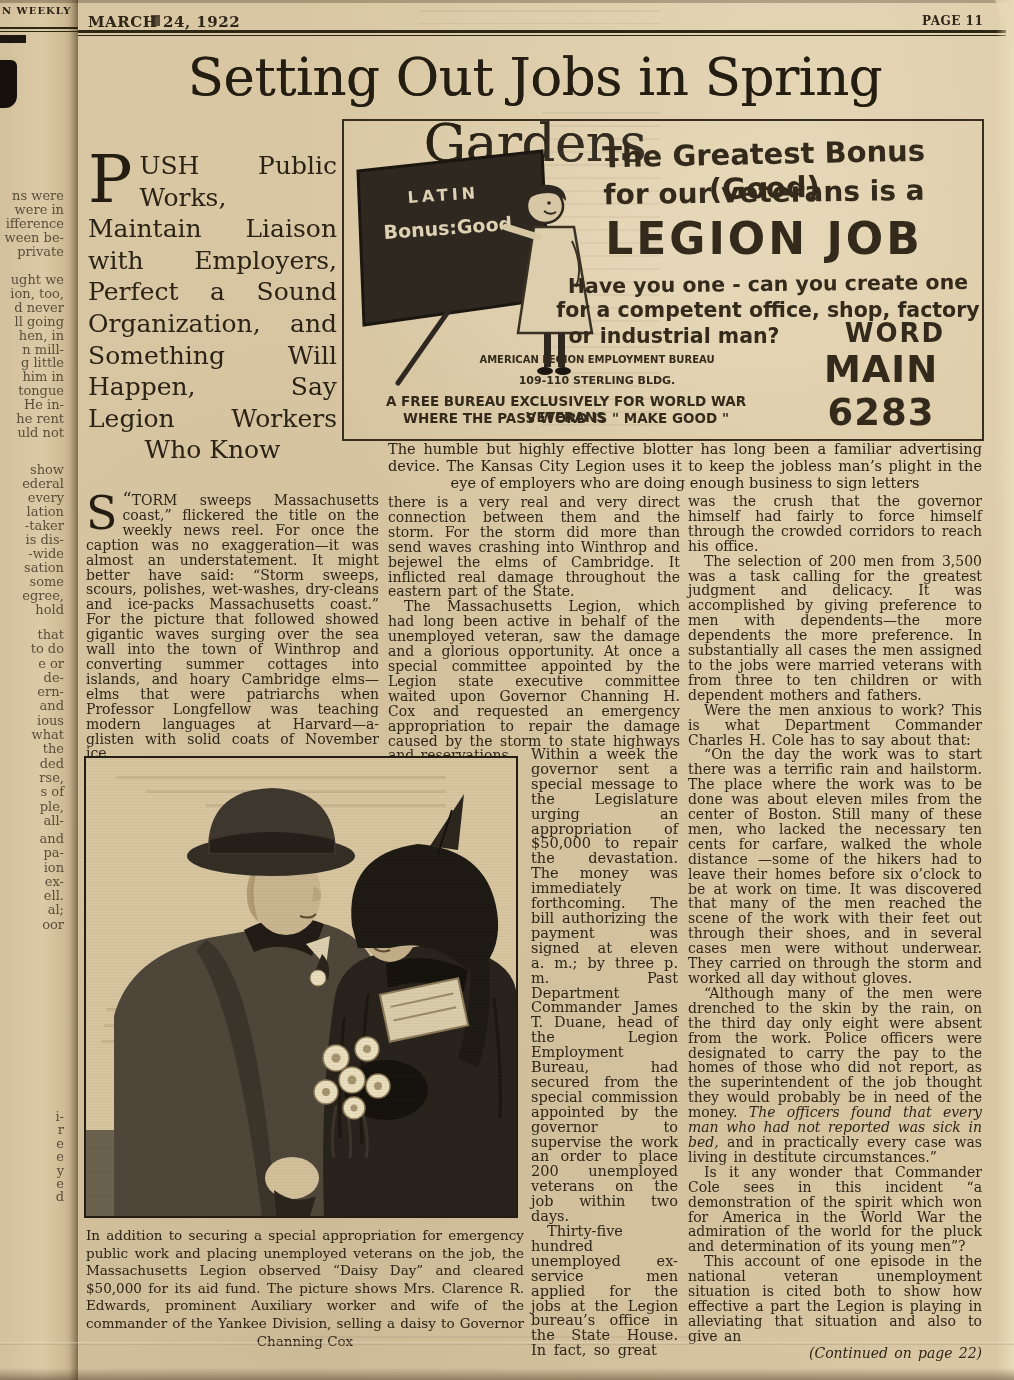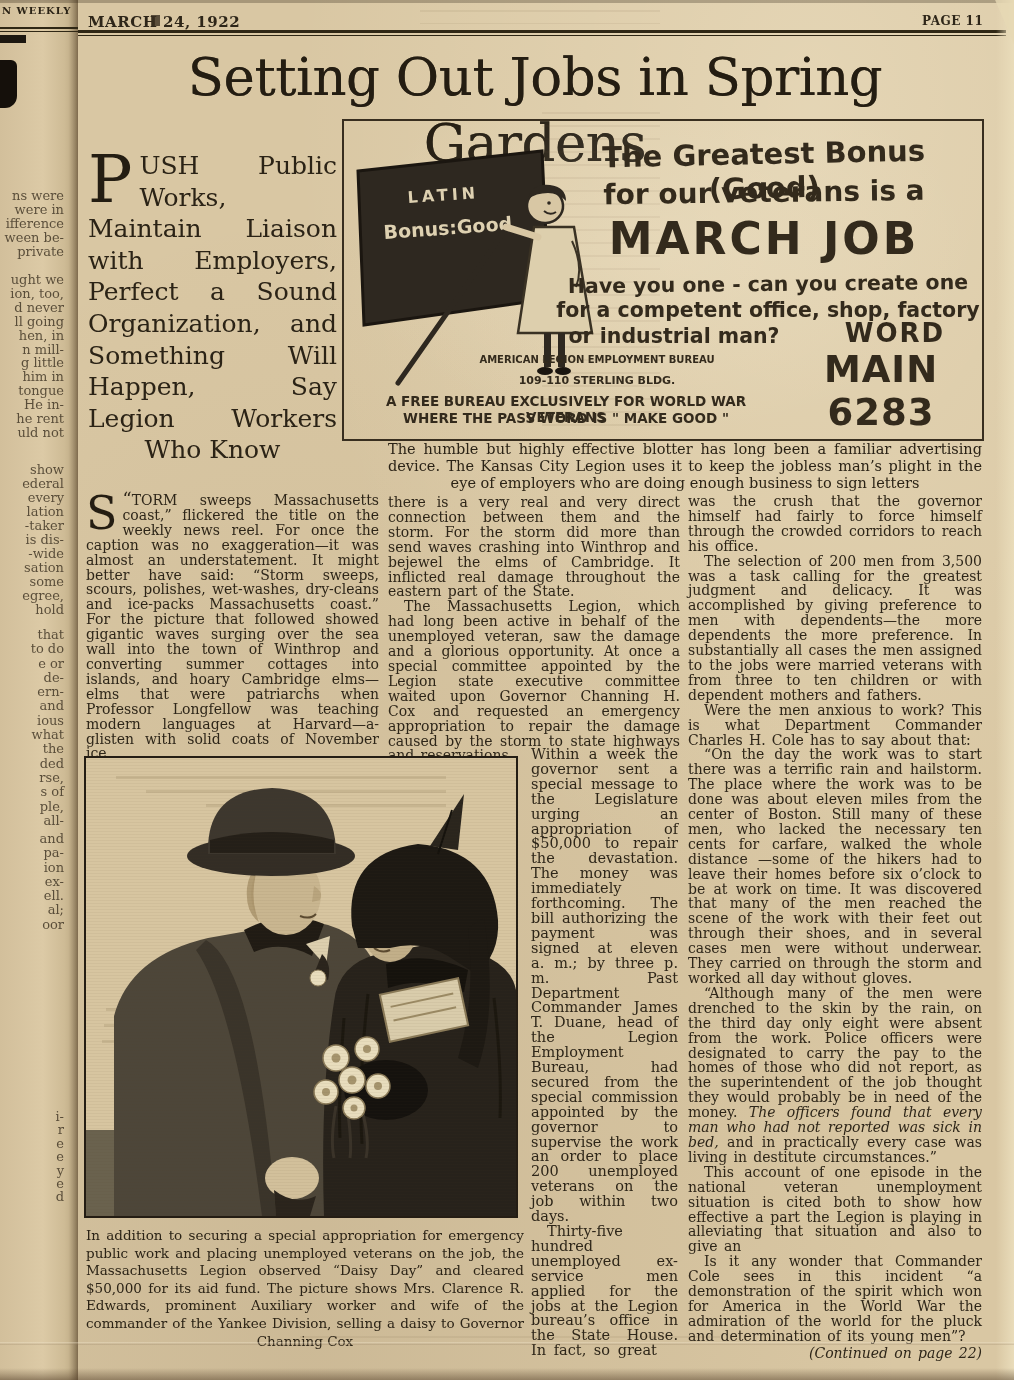--- a/index.html
+++ b/index.html
@@ -191,21 +191,21 @@
         <path d="M192,100 L160,90" stroke="#d8c7a4" stroke-width="7" stroke-linecap="round"></path>
         <path d="M226,104 Q238,130 230,150" stroke="#3a3224" stroke-width="2" fill="none"></path>
         <rect x="198" y="196" width="7" height="34" fill="#2e2820"></rect>
         <rect x="212" y="196" width="7" height="34" fill="#2e2820"></rect>
         <ellipse cx="199" cy="234" rx="8" ry="4" fill="#1b1610"></ellipse>
         <ellipse cx="217" cy="234" rx="8" ry="4" fill="#1b1610"></ellipse>
       </g>
     </svg>
     <div class="ad-h1">The Greatest Bonus (Good)</div>
     <div class="ad-h2">for our veterans is a</div>
-    <div class="ad-h3">MARCH JOB</div>
+    <div class="ad-h3">LEGION JOB</div>
     <div class="ad-b1">Have you one - can you create one</div>
     <div class="ad-b2">for a competent office, shop, factory</div>
     <div class="ad-b3">or industrial man?</div>
     <div class="ad-call">WORD</div>
     <div class="ad-phone">MAIN 6283</div>
     <div class="ad-org">AMERICAN LEGION EMPLOYMENT BUREAU</div>
     <div class="ad-addr">109-110 STERLING BLDG.</div>
     <div class="ad-n1">A FREE BUREAU EXCLUSIVELY FOR WORLD WAR VETERANS</div>
     <div class="ad-n2">WHERE THE PASS WORD IS " MAKE GOOD "</div>
   </div>
@@ -221,22 +221,22 @@
     <p>there is a very real and very direct connection between them and the storm. For the storm did more than send waves crashing into Winthrop and bejewel the elms of Cambridge.  It inflicted real damage throughout the eastern part of the State.</p>
     <p class="ind">The Massachusetts Legion, which had long been active in behalf of the unemployed veteran, saw the damage and a glorious opportunity.  At once a special committee appointed by the Legion state executive committee waited upon Governor Channing H. Cox and requested an emergency appropriation to repair the damage caused by the storm to state highways and reservations.</p>
   </div>
 
   <div class="col col3">
     <p>was the crush that the governor himself had fairly to force himself through the crowded corridors to reach his office.</p>
     <p class="ind">The selection of 200 men from 3,500 was a task calling for the greatest judgment and delicacy.  It was accomplished by giving preference to men with dependents—the more dependents the more preference.  In substantially all cases the men assigned to the jobs were married veterans with from three to ten children or with dependent mothers and fathers.</p>
     <p class="ind">Were the men anxious to work? This is what Department Commander Charles H. Cole has to say about that:</p>
     <p class="ind">“On the day the work was to start there was a terrific rain and hailstorm. The place where the work was to be done was about eleven miles from the center of Boston.  Still many of these men, who lacked the necessary ten cents for carfare, walked the whole distance —some of the hikers had to leave their homes before six o’clock to be at work on time.  It was discovered that many of the men reached the scene of the work with their feet out through their shoes, and in several cases men were without underwear.  They carried on through the storm and worked all day without gloves.</p>
     <p class="ind"><span>“Although many of the men were drenched to the skin by the rain, on the third day only eight were absent from the work.  Police officers were designated to carry the pay to the homes of those who did not report, as the superintendent of the job thought they would probably be in need of the money. </span><i>The officers found that every man who had not reported was sick in bed,</i><span> and in practically every case was living in destitute circumstances.”</span></p>
+    <p class="ind">Is it any wonder that Commander Cole sees in this incident “a demonstration of the spirit which won for America in the World War the admiration of the world for the pluck and determination of its young men”?</p>
     <p class="ind">This account of one episode in the national veteran unemployment situation is cited both to show how effective a part the Legion is playing in alleviating that situation and also to give an</p>
-    <p class="ind">Is it any wonder that Commander Cole sees in this incident “a demonstration of the spirit which won for America in the World War the admiration of the world for the pluck and determination of its young men”?</p>
     <p class="continued">(Continued on page 22)</p>
   </div>
 
   <div class="photo">
     <svg width="430" height="458" viewBox="0 0 430 458">
       <rect x="0" y="0" width="430" height="458" fill="#d7c5a0"></rect>
       <g opacity=".14" fill="#6b5838">
         <rect x="30" y="18" width="330" height="3"></rect>
           <rect x="60" y="32" width="300" height="3"></rect>
         <rect x="120" y="46" width="240" height="3"></rect>

